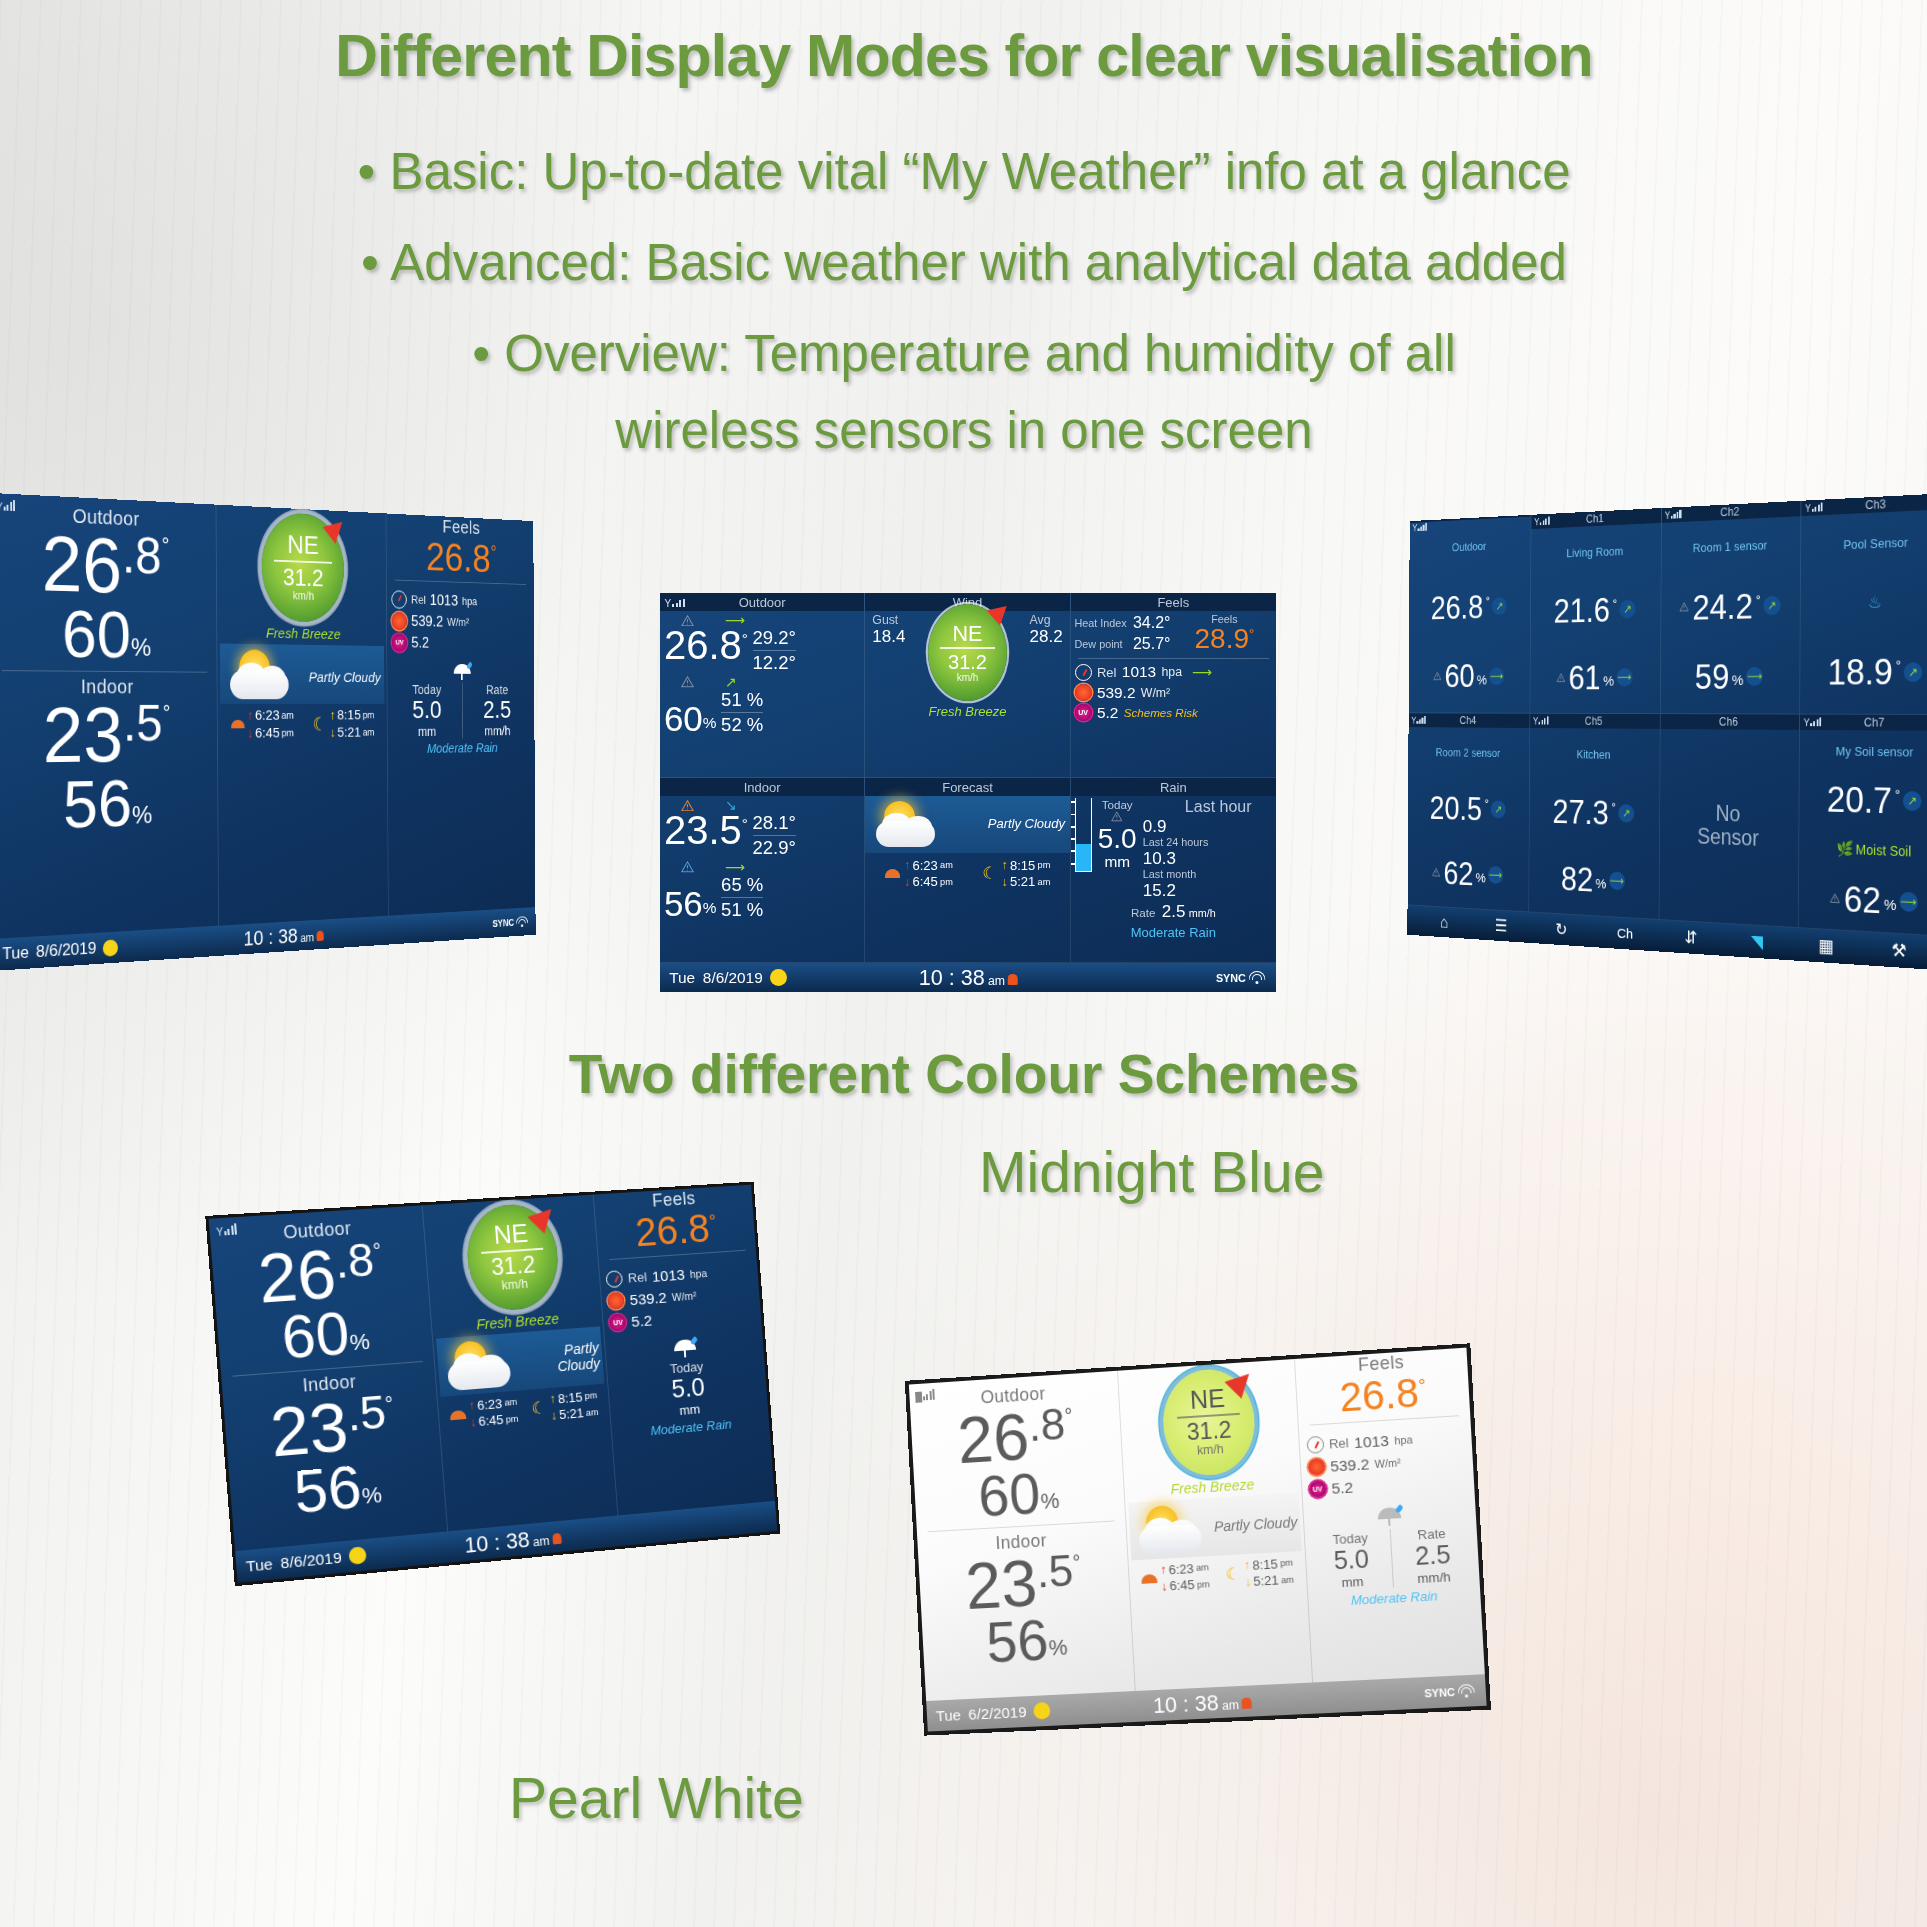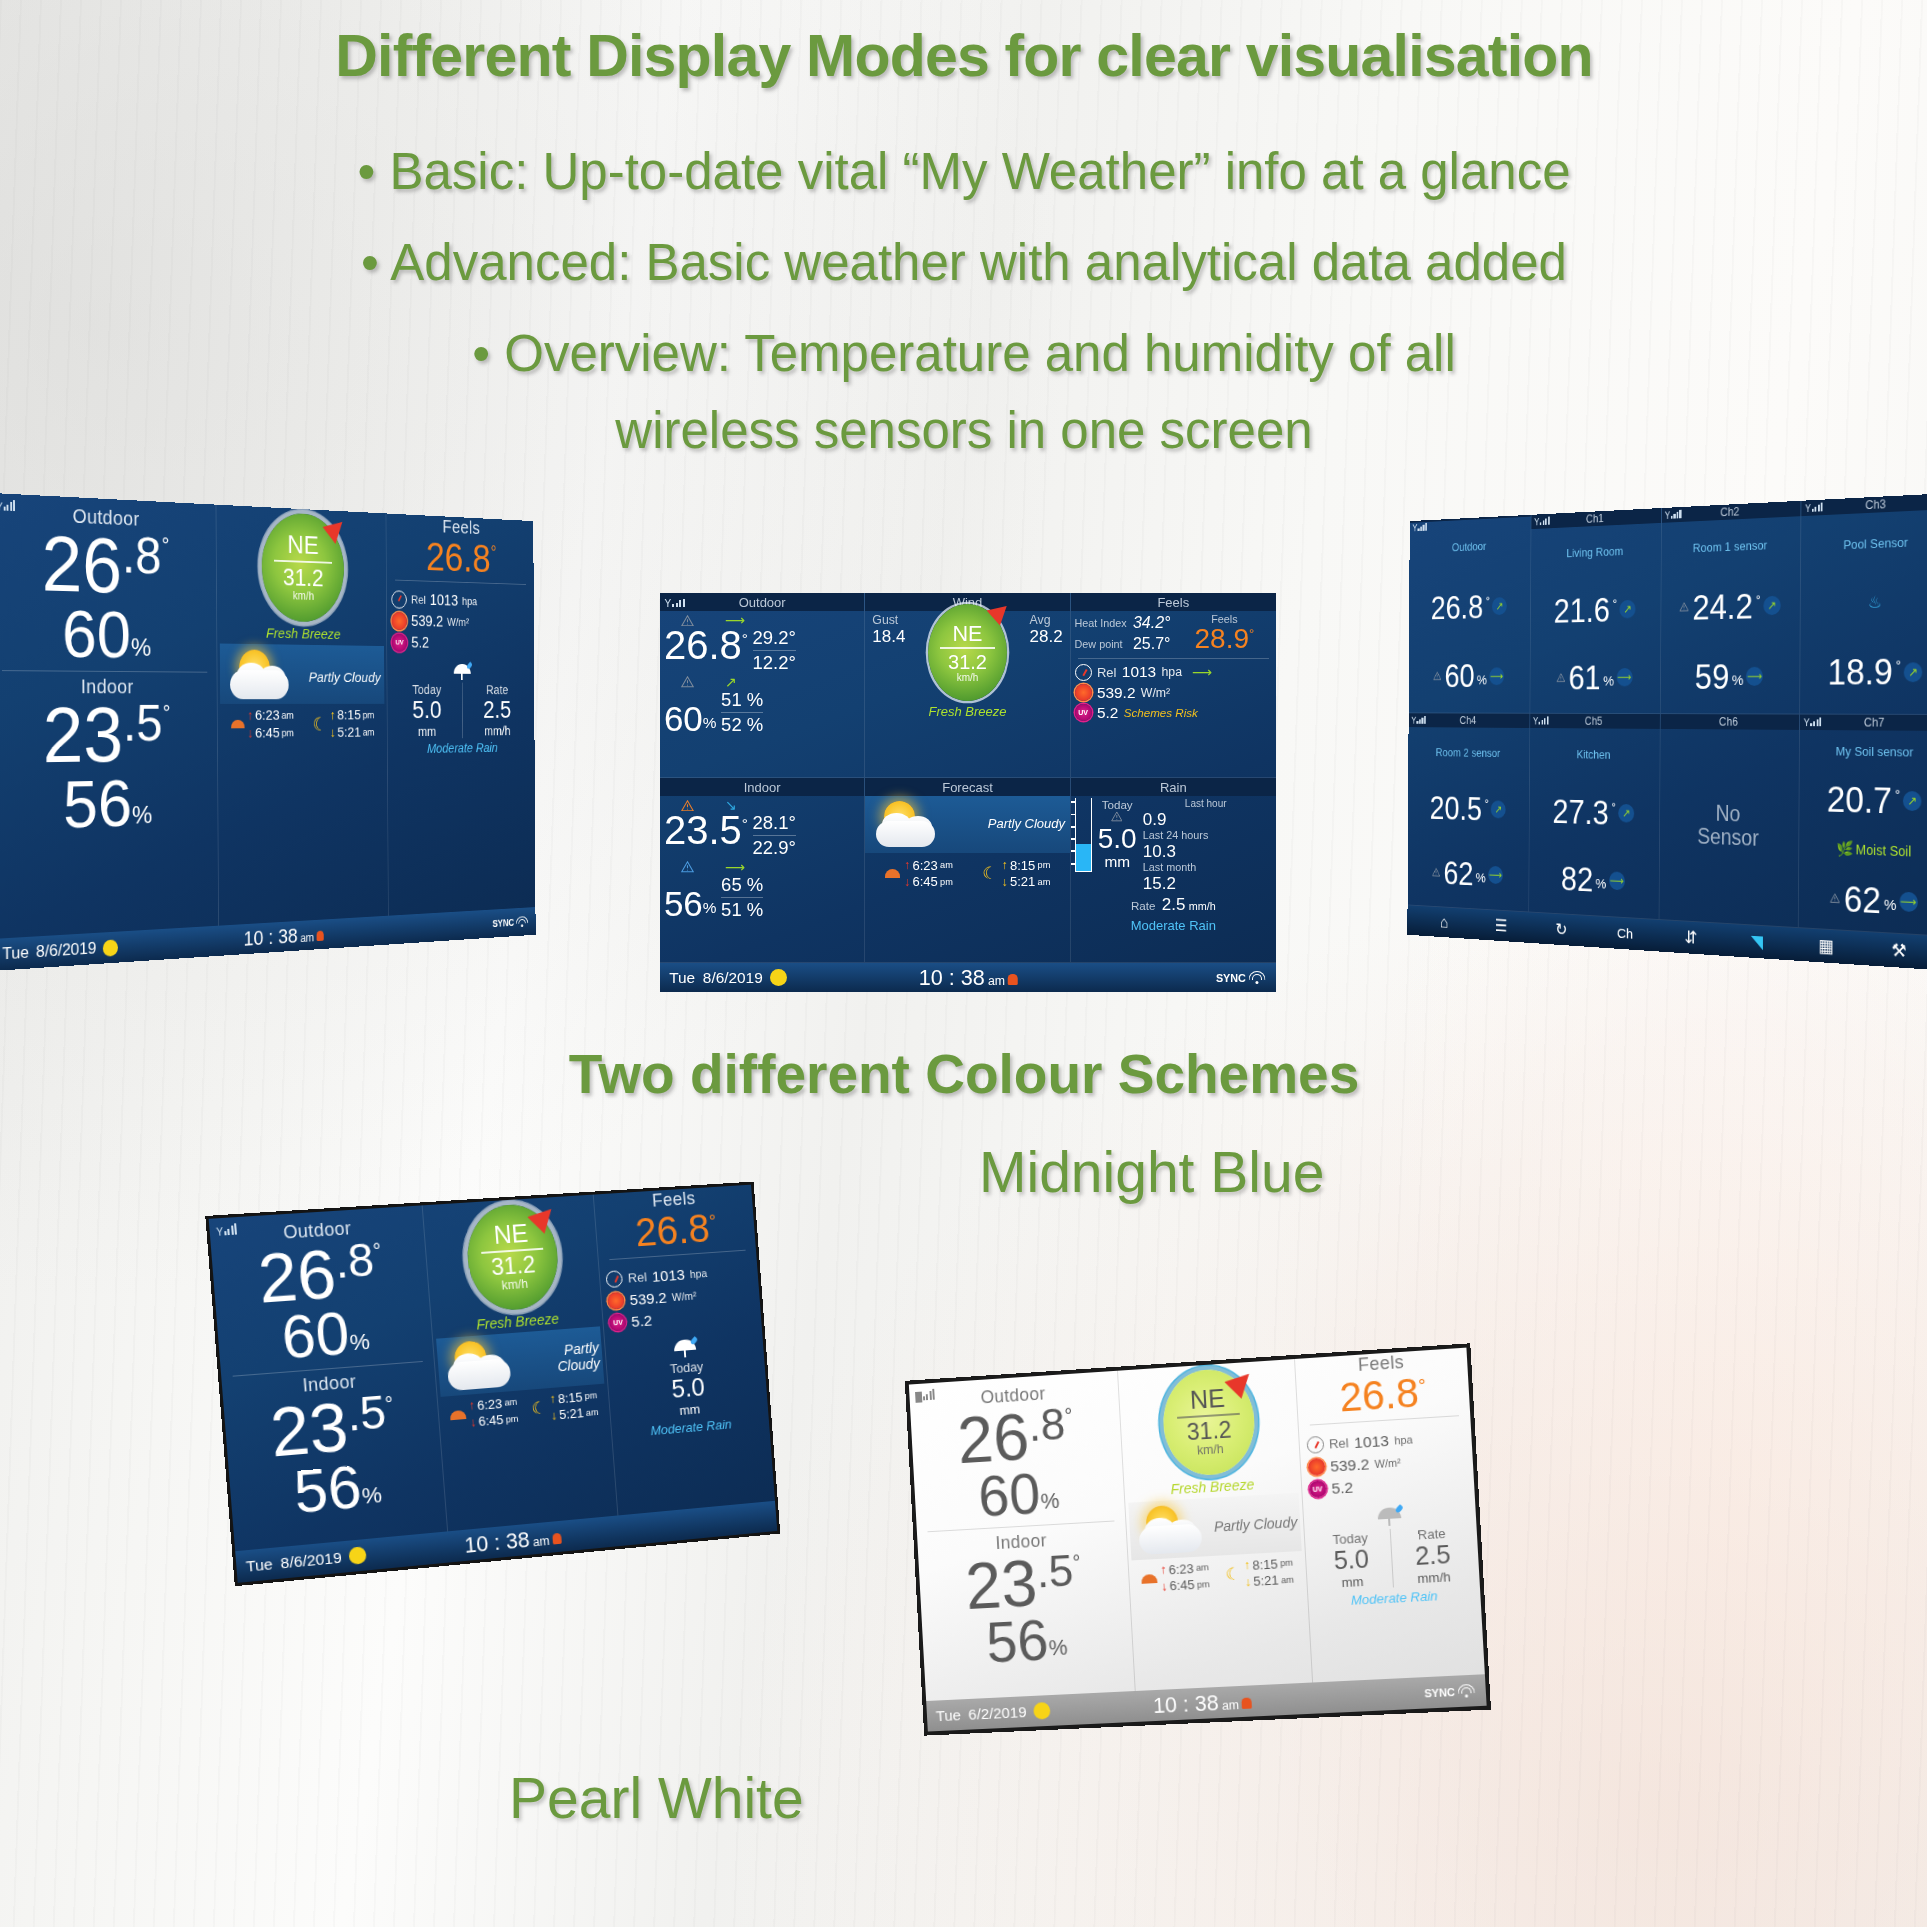--- a/index.html
+++ b/index.html
@@ -463,21 +463,21 @@
           <div class="breeze" style="font-size:13px;margin-top:3.1px;">Fresh Breeze</div>
         </div>
       </div>
 
       <div class="acell">
         <div class="ahead">Feels</div>
         <div class="abody">
           <div style="display:flex;gap:6.2px;">
             <div style="display:grid;grid-template-columns:auto auto;gap:3.1px 6.2px;font-size:10.8px;color:#bcc9d8;align-items:center;">
               <span>Heat Index</span>
-              <span style="color:#fff;font-size:16px;font-style:italic;">34.2°</span>
+              <span style="color:#fff;font-size:16px;">34.2°</span>
               <span>Dew point</span>
               <span style="color:#fff;font-size:16px;">25.7°</span>
             </div>
             <div style="text-align:center;flex:1;">
               <div style="font-size:10.8px;color:#bcc9d8;">Feels</div>
               <div style="font-size:28px;color:#f58220;font-weight:300;line-height:1;"><span>28.9</span><sup style="font-size:13px">°</sup></div>
             </div>
           </div>
           <div class="hrule" style="margin:4.6px 3.1px;"></div>
           <div class="irow" style="font-size:15.4px;margin:2.3px 0;">
@@ -605,21 +605,21 @@
             <div style="text-align:center;">
               <div style="font-size:11.6px;color:#bcc9d8;">Today</div>
               <div class="warn gray" style="margin:0 auto;"><svg width="11.6" height="10.8" viewBox="0 0 17 15">
                     <path d="M8.5 1 L16 14 L1 14 Z" fill="none" stroke="#7d8b9c" stroke-width="1.4"></path>
                     <path d="M8.5 5.5 v4 M8.5 11.3 v.9" stroke="#7d8b9c" stroke-width="1.4"></path>
                   </svg></div>
               <div style="font-size:28px;font-weight:300;line-height:1;">5.0</div>
               <div style="font-size:15.4px;">mm</div>
             </div>
             <div style="flex:1;line-height:1.15;">
-              <div style="font-size:10px;color:#bcc9d8;padding-left:42px;">Last hour</div>
+              <div style="font-size:16px;color:#bcc9d8;padding-left:42px;">Last hour</div>
               <div style="font-size:17px;">0.9</div>
               <div style="font-size:10.8px;color:#bcc9d8;">Last 24 hours</div>
               <div style="font-size:17px;">10.3</div>
               <div style="font-size:10.8px;color:#bcc9d8;">Last month</div>
               <div style="font-size:17px;">15.2</div>
             </div>
           </div>
           <div style="text-align:center;margin-top:1.5px;">
             <span style="font-size:11.6px;color:#bcc9d8;">Rate</span>
             <span style="font-size:17px;margin-left:3.1px;">2.5</span>

